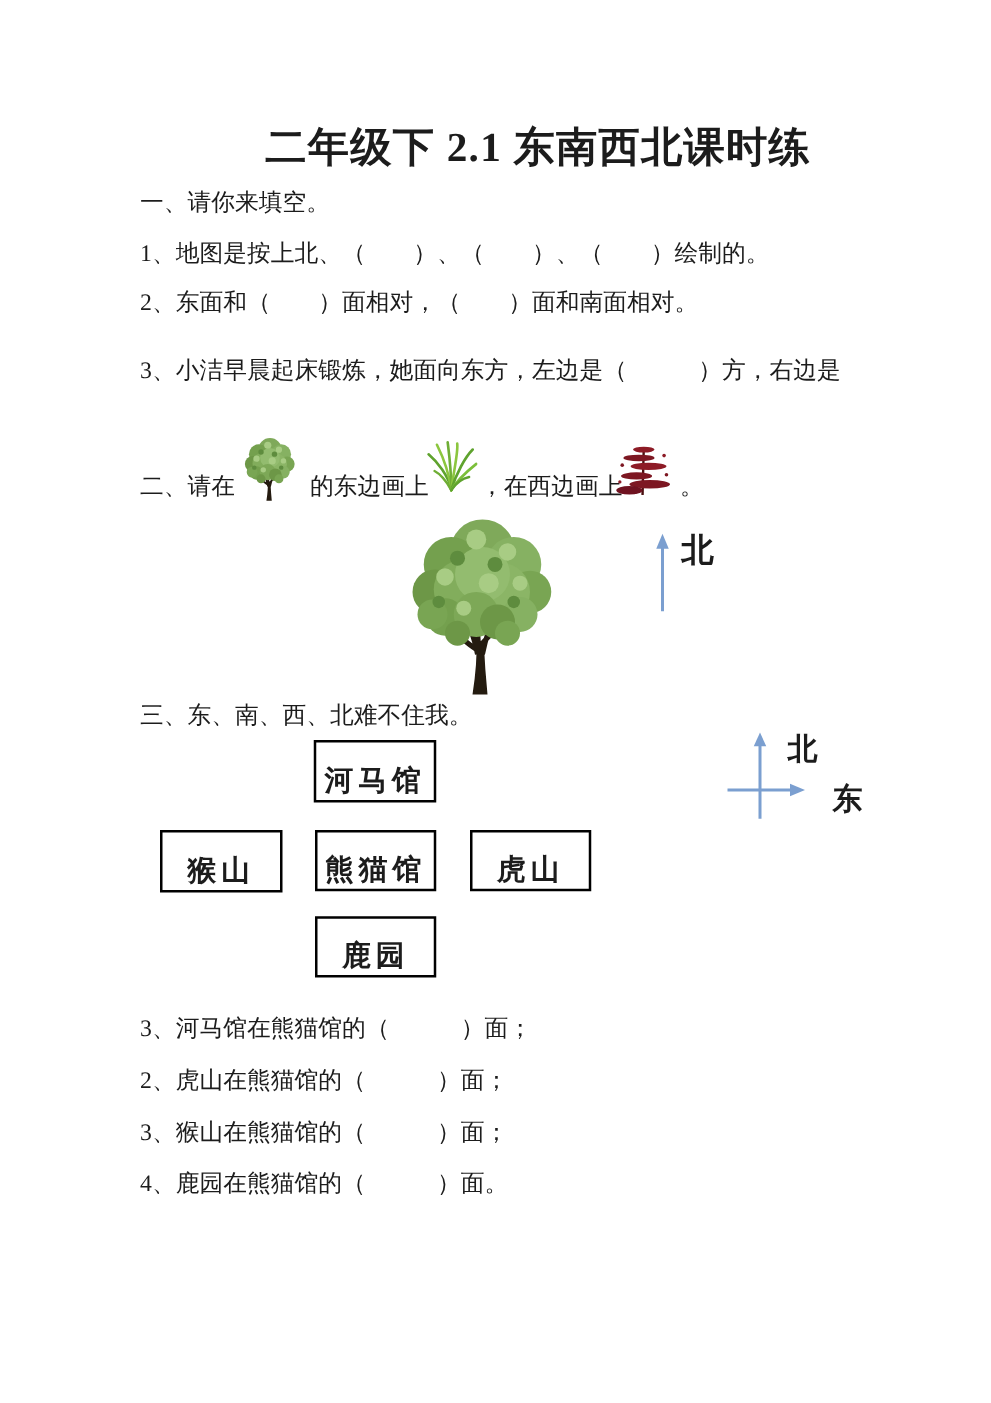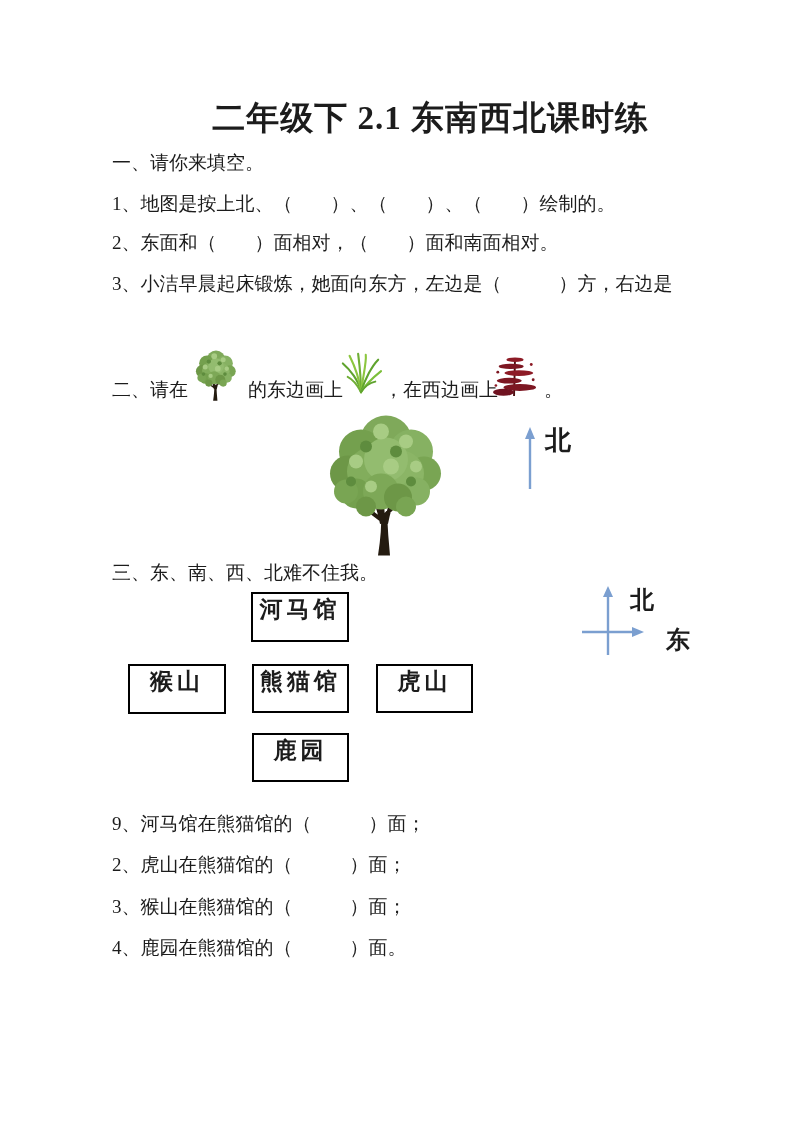--- a/index.html
+++ b/index.html
@@ -10,38 +10,38 @@
     color:#1c1c1c;
   }
   .abs{position:absolute;white-space:pre;}
   .title{
     width:793px;text-align:center;top:96px;left:0;
     font-size:33px;font-weight:bold;letter-spacing:1px;padding-left:34px;
   }
   .body-line{font-size:19px;line-height:22px;}
   .zoo-box{
     position:absolute;border:2px solid #000;background:#fff;
-    display:flex;align-items:flex-start;justify-content:center;
+    display:flex;align-items:flex-end;justify-content:center;
     font-size:23px;font-weight:bold;letter-spacing:4px;
   }
   .dir-label{font-size:26px;font-weight:bold;line-height:1;}
   .dir-label-sm{font-size:24px;font-weight:bold;line-height:1;}
   svg{display:block;}
 </style>
 </head>
 <body>
 
 <div class="page">
 
   <div class="abs title">二年级下 2.1 东南西北课时练</div>
 
   <div class="abs body-line" style="left:112px;top:152px;">一、请你来填空。</div>
   <div class="abs body-line" style="left:112px;top:193px;">1、地图是按上北、（　　）、（　　）、（　　）绘制的。</div>
   <div class="abs body-line" style="left:112px;top:232px;">2、东面和（　　）面相对，（　　）面和南面相对。</div>
-  <div class="abs body-line" style="left:112px;top:273px;">3、小洁早晨起床锻炼，她面向东方，左边是（　　　）方，右边是</div>
+  <div class="abs body-line" style="left:112px;top:286px;">3、小洁早晨起床锻炼，她面向东方，左边是（　　　）方，右边是</div>
 
   <div class="abs body-line" style="left:112px;top:379px;">二、请在</div>
 
   <svg class="abs" style="left:193px;top:349px;" width="46" height="52" viewBox="0 0 120 145">
     <path d="M52 144 Q56 118 55 102 L61 102 Q62 124 64 144 Z" fill="#241b10"></path>
     <path d="M56 112 Q52 92 44 76 M60 112 Q64 92 72 74 M57 108 Q56 86 52 62 M59 104 Q66 96 76 88 M55 108 Q46 102 36 92" stroke="#241b10" stroke-width="4" fill="none"></path>
     <circle cx="60" cy="30" r="26" fill="#7fa95a"></circle>
       <circle cx="35" cy="40" r="22" fill="#74a04e"></circle>
     <circle cx="85" cy="40" r="22" fill="#86b162"></circle>
       <circle cx="22" cy="62" r="18" fill="#6d9747"></circle>
@@ -157,18 +157,18 @@
 
   <svg class="abs" style="left:578px;top:583px;" width="70" height="76" viewBox="0 0 70 76">
     <line x1="30" y1="72" x2="30" y2="12" stroke="#7b9fd0" stroke-width="2.4"></line>
     <polygon points="30,3 25,14 35,14" fill="#7b9fd0"></polygon>
     <line x1="4" y1="49" x2="56" y2="49" stroke="#7b9fd0" stroke-width="2.4"></line>
     <polygon points="66,49 54,44 54,54" fill="#7b9fd0"></polygon>
   </svg>
   <div class="abs dir-label-sm" style="left:630px;top:588px;">北</div>
   <div class="abs dir-label-sm" style="left:666px;top:628px;">东</div>
 
-  <div class="abs body-line" style="left:112px;top:813px;">9、河马馆在熊猫馆的（　　　）面；</div>
+  <div class="abs body-line" style="left:112px;top:813px;">3、河马馆在熊猫馆的（　　　）面；</div>
   <div class="abs body-line" style="left:112px;top:854px;">2、虎山在熊猫馆的（　　　）面；</div>
   <div class="abs body-line" style="left:112px;top:896px;">3、猴山在熊猫馆的（　　　）面；</div>
   <div class="abs body-line" style="left:112px;top:937px;">4、鹿园在熊猫馆的（　　　）面。</div>
 
 </div>
 
 </body></html>

